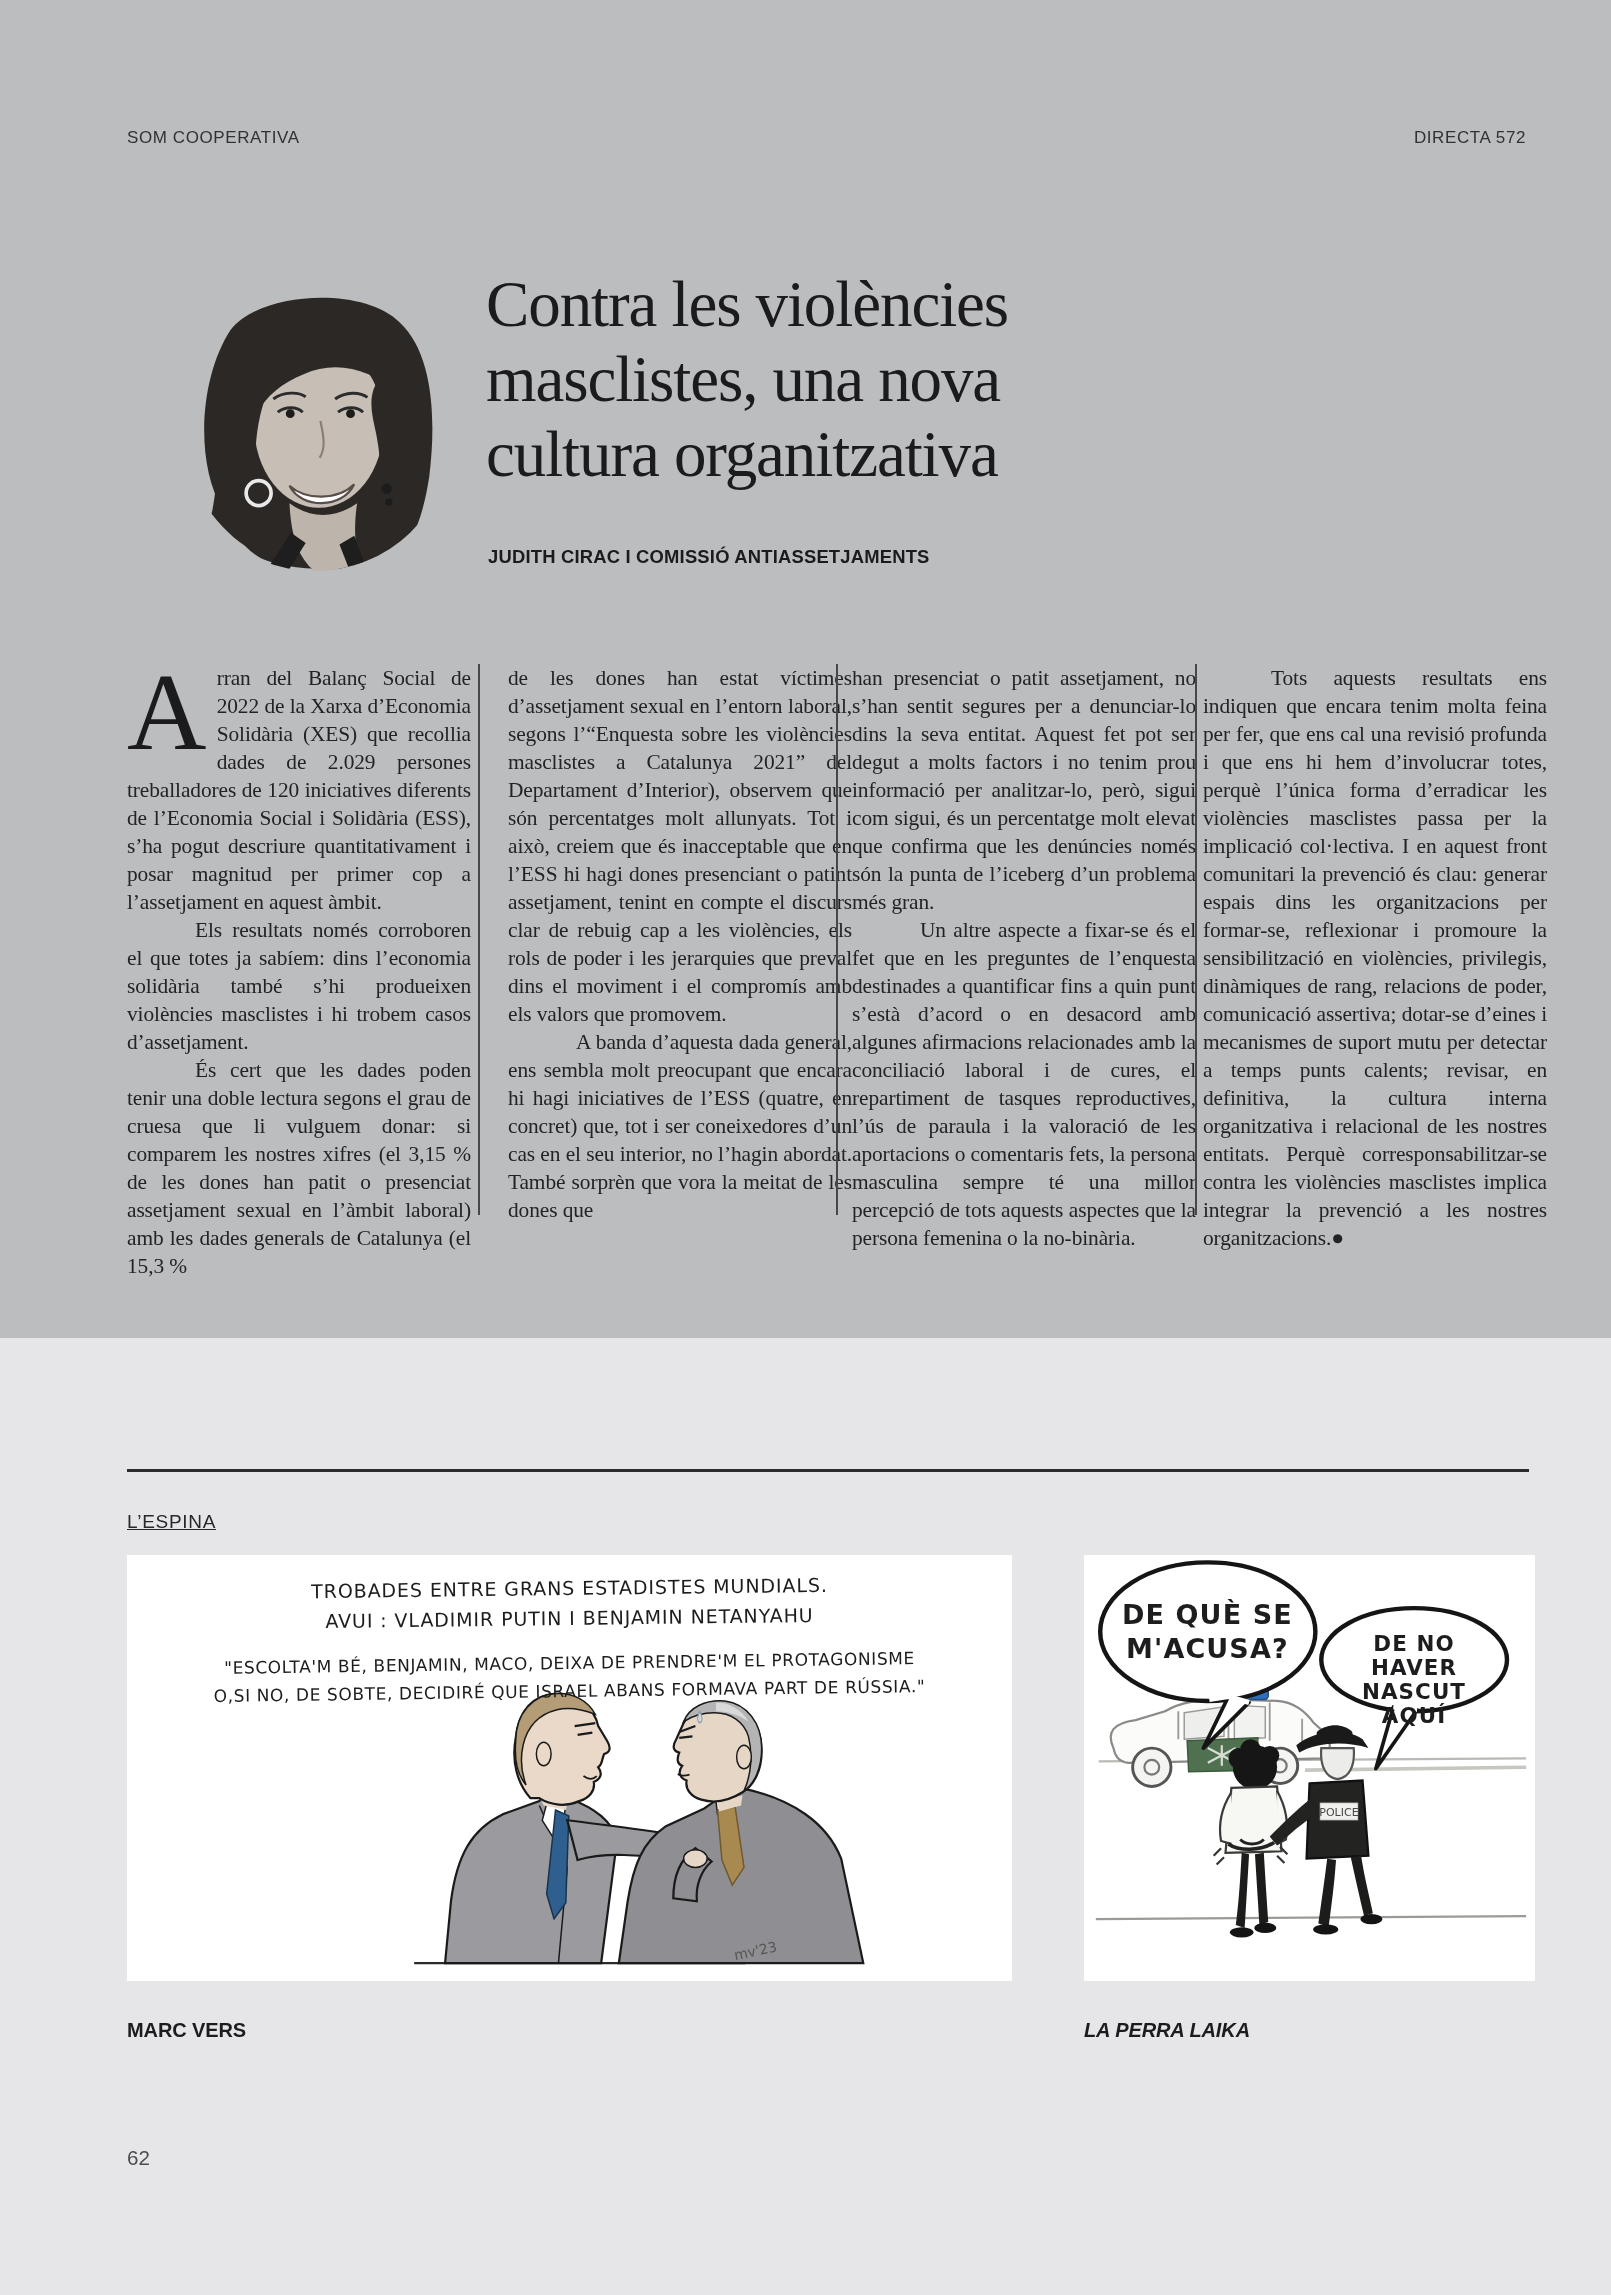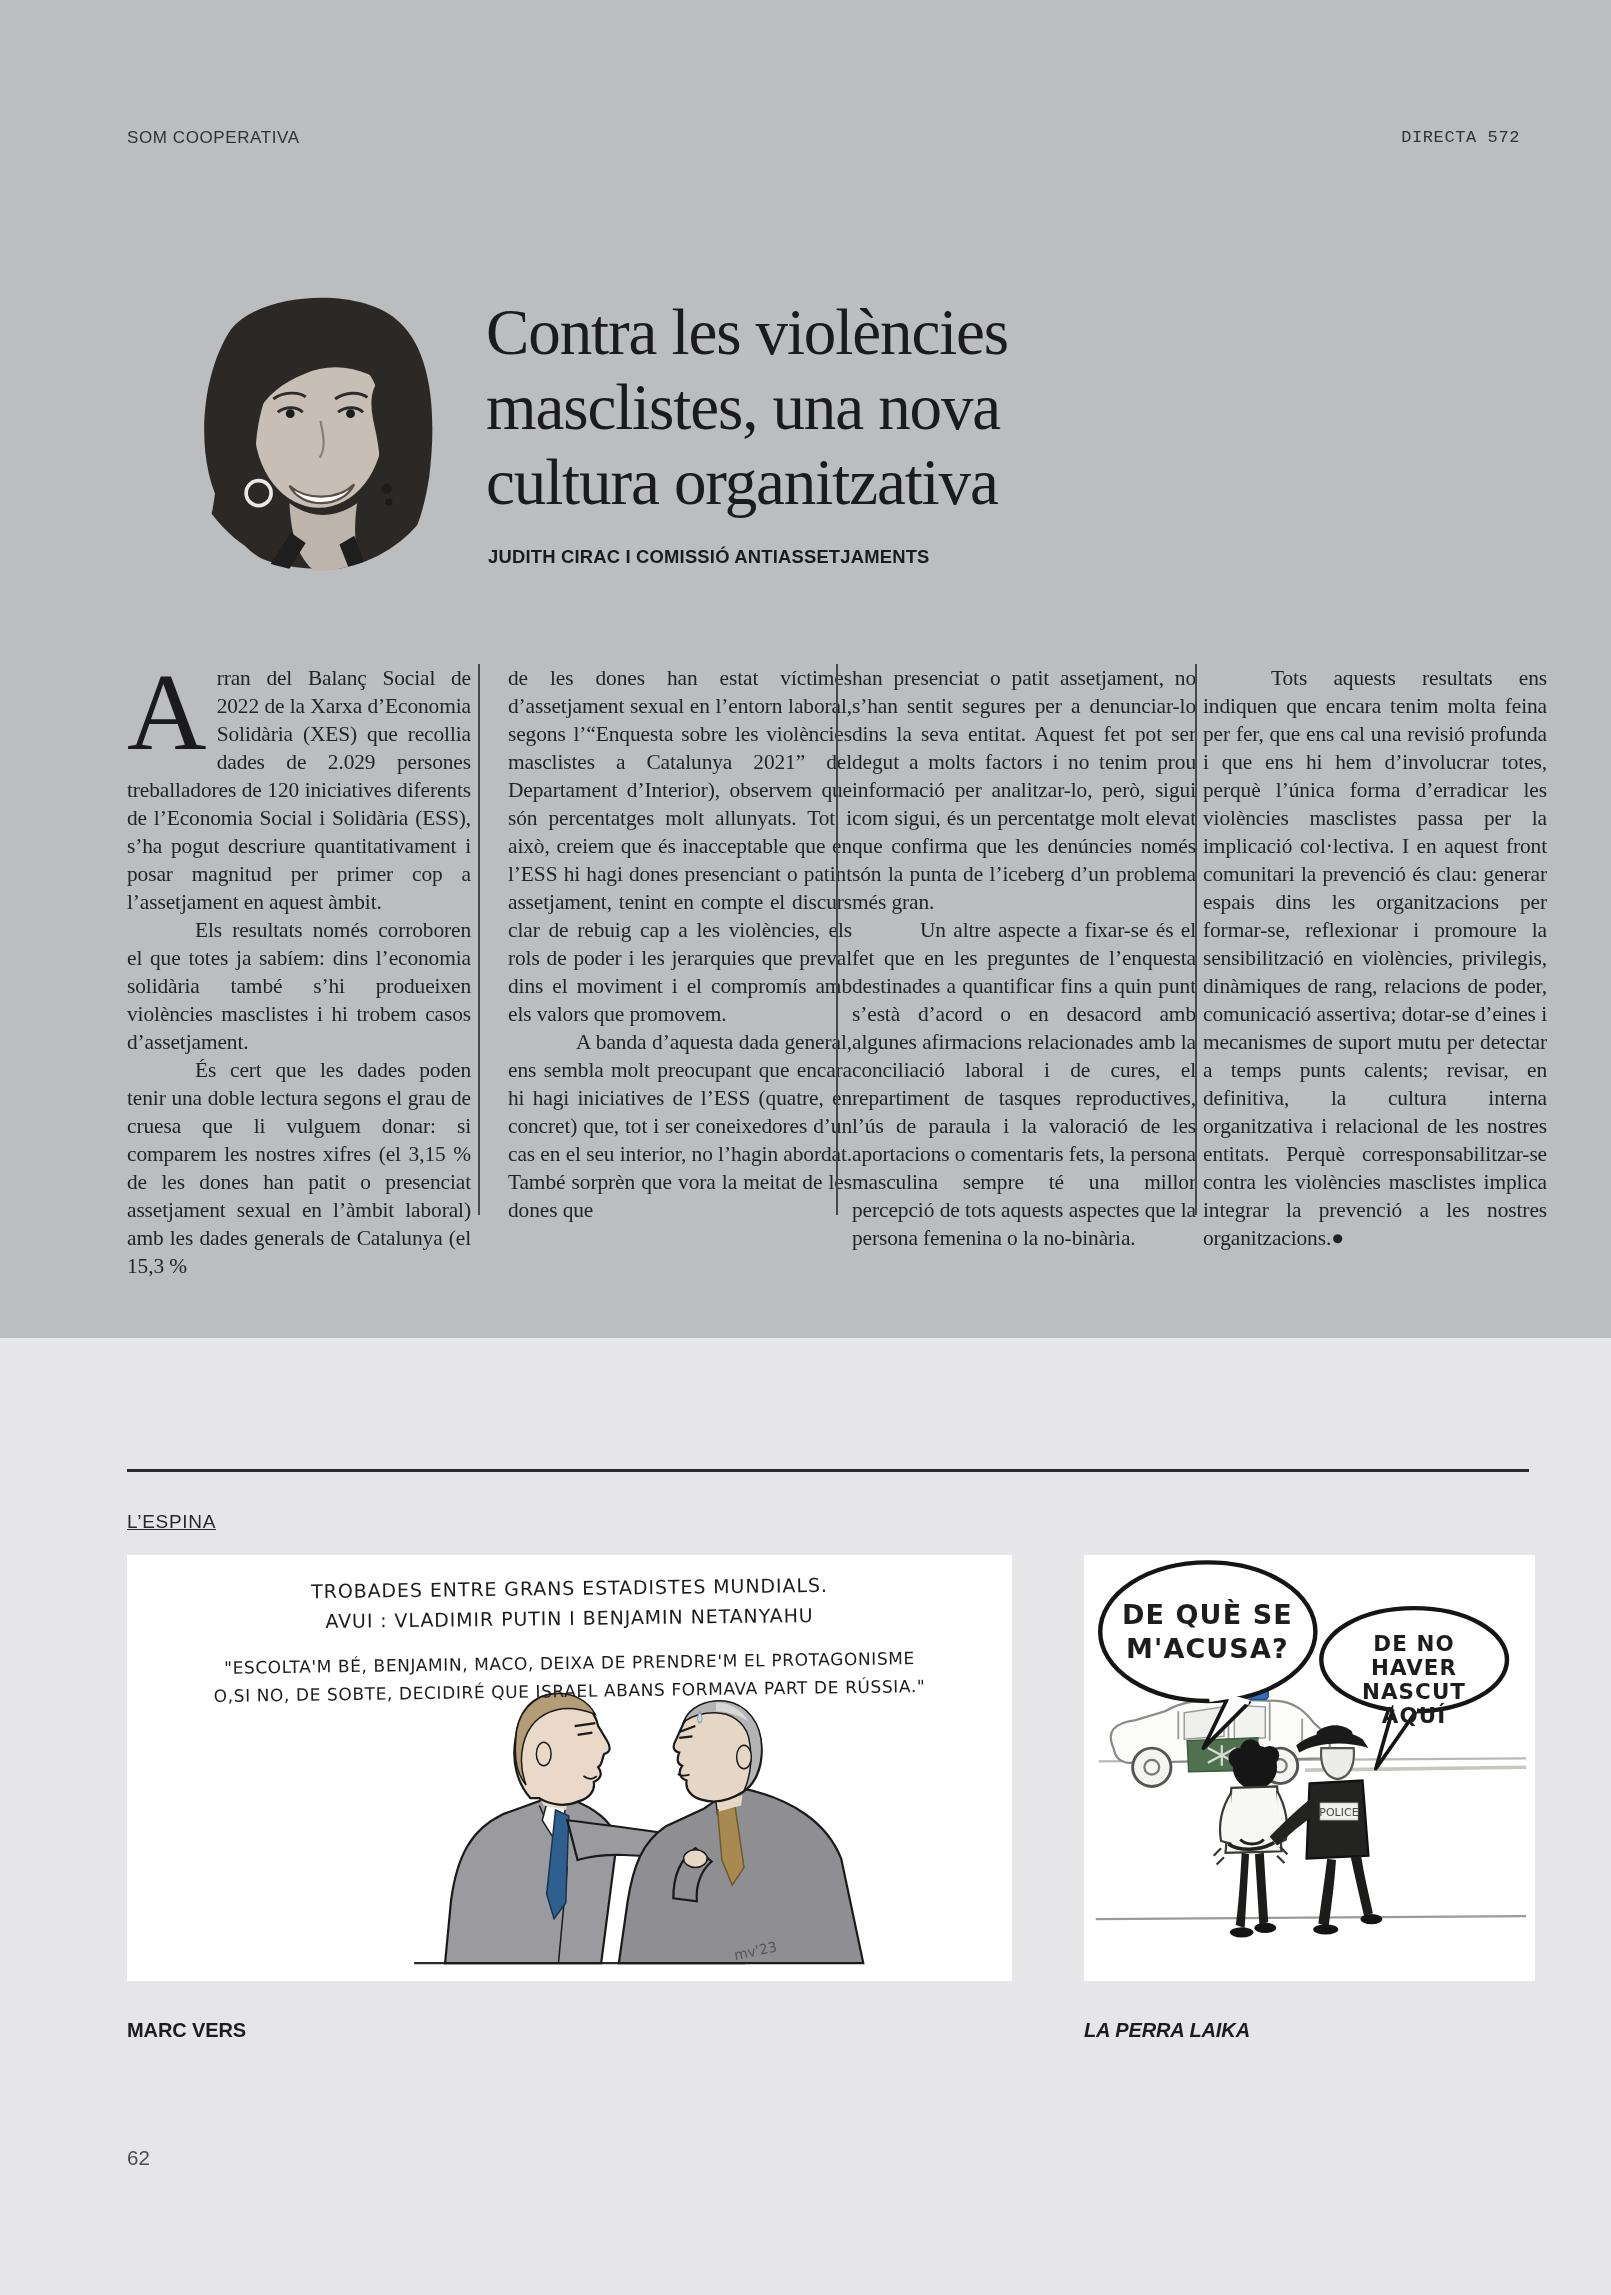--- a/index.html
+++ b/index.html
@@ -3,22 +3,22 @@
 <meta charset="utf-8">
 <style>
   html,body{margin:0;padding:0;}
   body{font-family:"Liberation Sans",sans-serif;}
   .page{position:relative;width:1612px;height:2295px;overflow:hidden;background:#f0abfc;}
   .abs{position:absolute;}
   .band-top{left:0;top:0;width:1612px;height:1338px;background:#bcbdbf;}
   .band-bottom{left:0;top:1338px;width:1612px;height:958px;background:#e6e6e8;}
   .kicker{top:128px;font:400 17px/20.6px "Liberation Sans",sans-serif;color:#323234;letter-spacing:0.6px;}
   .kicker.left{left:127px;}
-  .kicker.right{right:92px;font-family:Liberation Mono, monospace;}
-  .headline{left:486px;top:267px;width:810px;font:400 65px/75px "Liberation Serif",serif;color:#1b1b1d;letter-spacing:-1.1px;margin-top:28px;}
+  .kicker.right{right:86px;}
+  .headline{left:486px;top:267px;width:810px;font:400 65px/75px "Liberation Serif",serif;color:#1b1b1d;letter-spacing:-1.1px;}
   .byline{left:488px;top:539px;font:700 18.4px/35px "Liberation Sans",sans-serif;color:#1b1b1d;letter-spacing:0.2px;}
   .col{top:664px;width:344px;font:400 21.4px/28px "Liberation Serif",serif;text-align:justify;color:#232325;letter-spacing:-0.1px;hyphens:auto;-webkit-hyphens:auto;}
   .col p{margin:0;}
   .col p.ind{text-indent:68px;}
   .dropcap{float:left;font:400 110px/84px "Liberation Serif",serif;color:#1b1b1d;padding:5.9px 10.3px 0 0;}
   .vrule{top:664px;width:1.5px;height:551px;background:#47474a;}
   .hrule{left:127px;top:1469px;width:1402px;height:2.9px;background:#2b2b2d;}
   .espina-label{left:127px;top:1511px;font:400 19px/22px "Liberation Sans",sans-serif;color:#28282a;letter-spacing:0.7px;text-decoration:underline;}
   .panel{top:1555px;height:426px;background:#ffffff;}
   .panel-left{left:127px;width:885px;}

